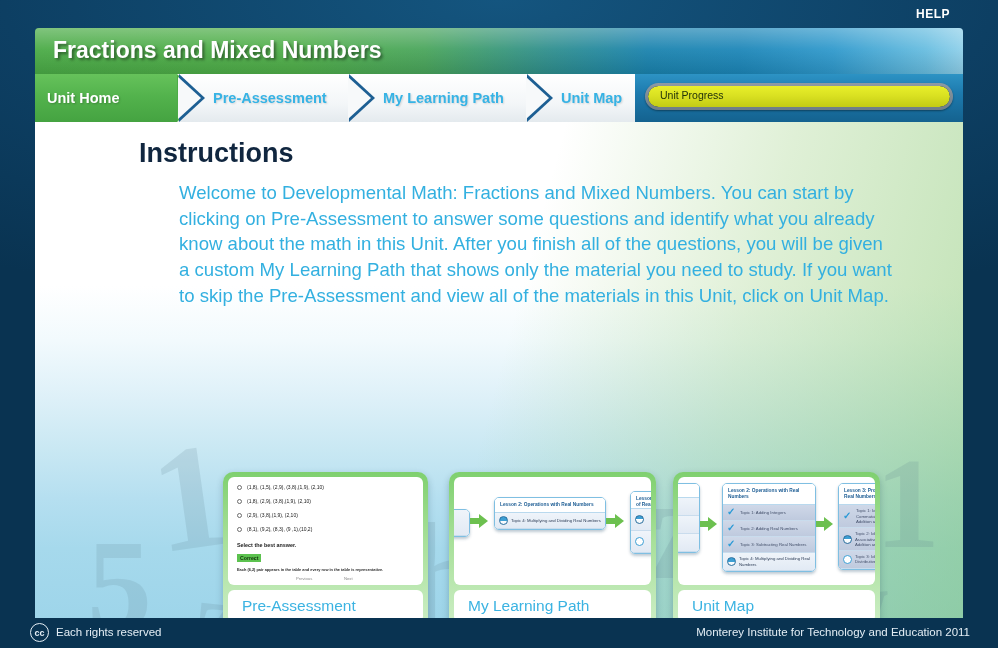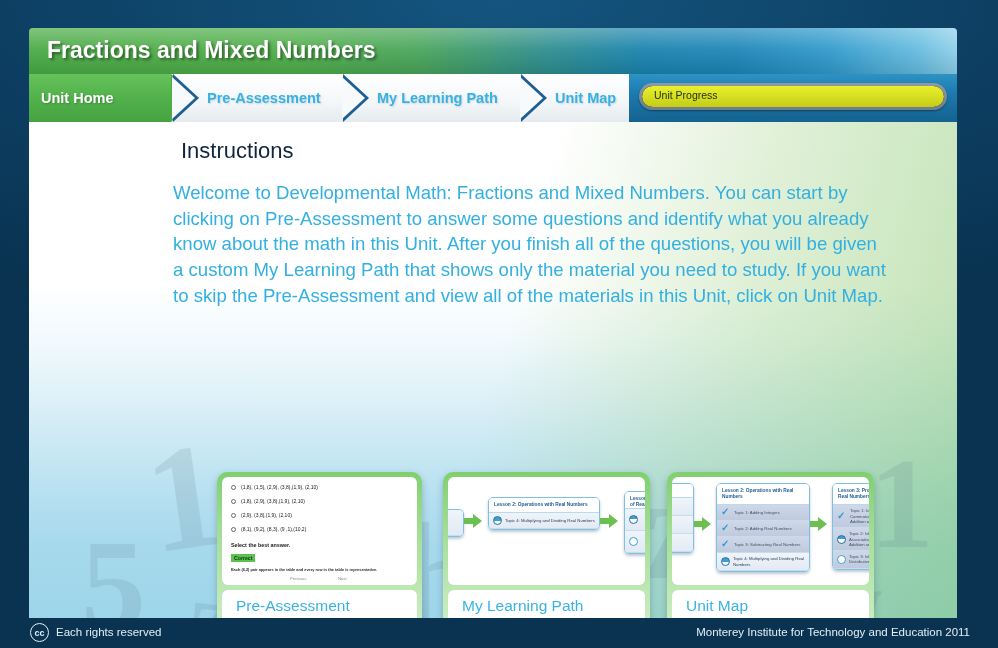--- a/index.html
+++ b/index.html
@@ -22,21 +22,21 @@
     position:absolute; left:0; top:0; width:998px; height:28px;
   }
   #help-link {
     position:absolute; right:48px; top:7px;
     color:#ffffff; font-size:12px; font-weight:bold;
     letter-spacing:.5px; cursor:pointer;
   }
 
   
   #stage {
-    position:absolute; left:29px; top:28px;
+    position:absolute; left:35px; top:28px;
     width:935px; height:590px;
     overflow:hidden;
   }
 
   
   #titlebar {
     position:absolute; left:0; top:0; width:928px; height:46px;
     background:
       linear-gradient(90deg,
         #4aab46 0%, #4fae49 28%, #49a55b 42%,
@@ -171,21 +171,21 @@
   .wm4 { left:258px;  top:470px; font-size:110px; }
   .wm5 { left:366px;  top:376px; font-size:170px; }
   .wm6 { left:536px;  top:396px; font-size:150px; }
   .wm7 { left:614px;  top:330px; font-size:150px; }
   .wm8 { left:728px;  top:360px; font-size:160px; }
   .wm9 { left:840px;  top:316px; font-size:130px; }
   .wm10{ left:800px;  top:430px; font-size:110px; transform:rotate(-6deg); }
 
   #instructions-title {
     position:absolute; left:104px; top:16px; z-index:2;
-    font-size:22px; font-weight:normal; color:#10263f;margin-left:48px;
+    font-size:27px; font-weight:bold; color:#10263f;
   }
   #instructions-body {
     position:absolute; left:144px; top:58px; width:716px; z-index:2;
     font-size:18.6px; line-height:25.7px; color:#33b0e0;
   }
 
   
   .card {
     position:absolute; z-index:3;
     border-radius:10px;
@@ -290,20 +290,23 @@
     display:flex; align-items:center; justify-content:center;
   }
   #rights { position:absolute; left:56px; top:8px; }
   #credit { position:absolute; right:28px; top:8px; }
 </style>
 </head>
 <body>
 
 <div id="app">
 
+  <div id="topbar">
+    <div id="help-link">HELP</div>
+  </div>
 
   <div id="stage">
 
     <div id="titlebar">
       <div id="unit-title">Fractions and Mixed Numbers</div>
     </div>
 
     <div id="navrow">
 
       <div id="tabs">

